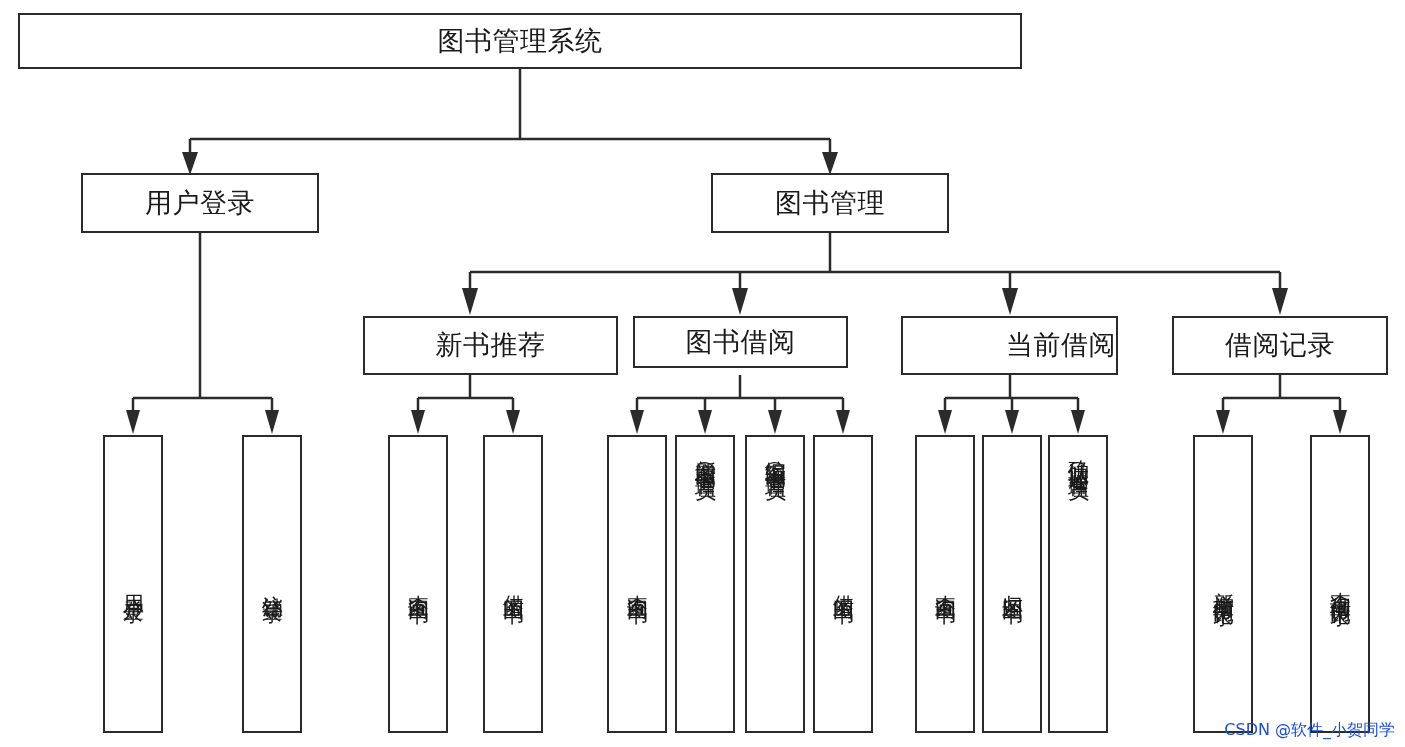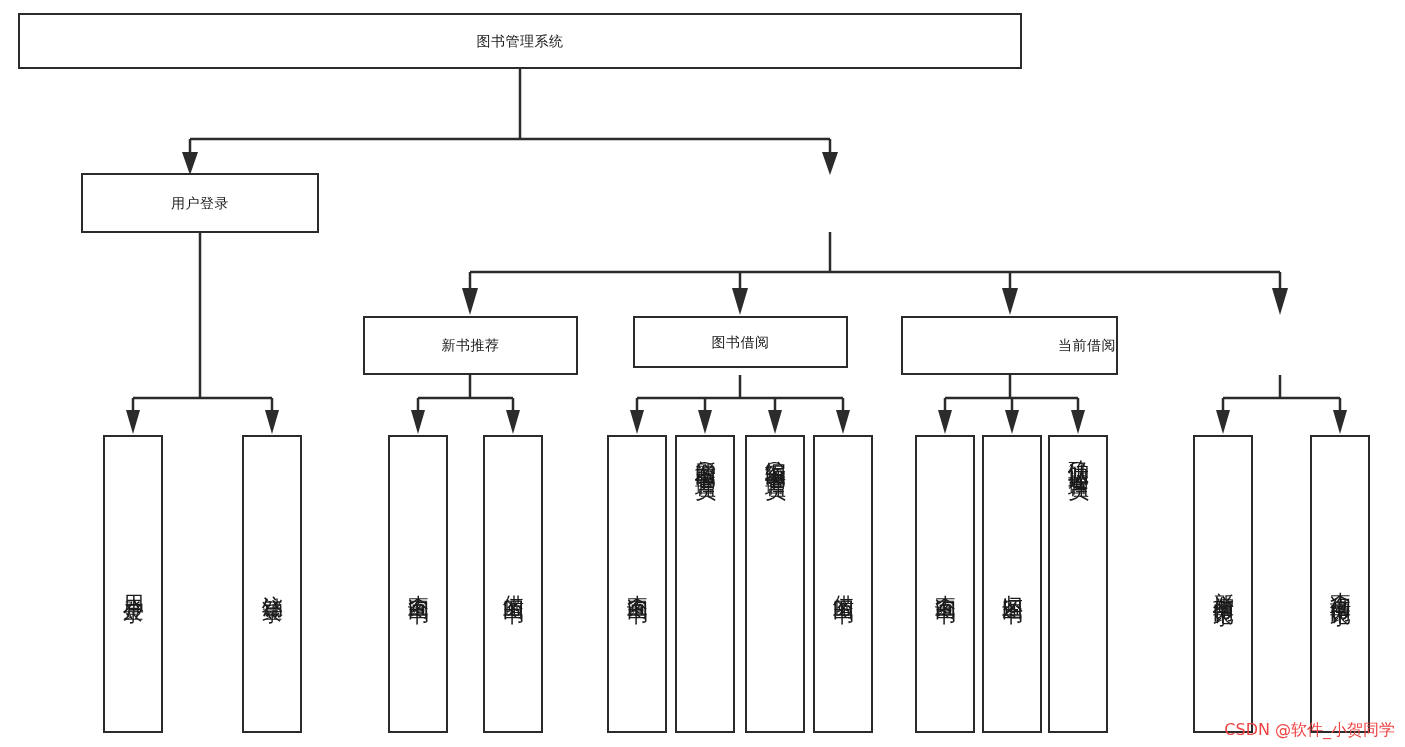--- a/index.html
+++ b/index.html
@@ -24,21 +24,21 @@
   .node-box {
     position: absolute;
     box-sizing: border-box;
     background: #ffffff;
     border: 2.5px solid #2b2b2b;
     display: flex;
     align-items: center;
     justify-content: center;
   }
   .node-label-h {
-    font-size: 14px;
+    font-size: 27px;
     color: #1a1a1a;
     line-height: 1.2;
     letter-spacing: 0.5px;
     white-space: nowrap;
   }
   .node-label-v {
     font-size: 21px;
     color: #1a1a1a;
     writing-mode: vertical-rl;
     text-orientation: upright;
@@ -69,21 +69,21 @@
     fill: none;
   }
   .arrow-head {
     fill: #2b2b2b;
   }
   #watermark {
     position: absolute;
     right: 10px;
     bottom: 6px;
     font-size: 16px;
-    color: #ef4444;
+    color: #1d4ed8;
     white-space: nowrap;
   }
 </style>
 </head>
 <body>
 
 <div id="diagram-root">
 
   <svg class="connectors" viewBox="0 0 1405 747">
 
@@ -148,33 +148,39 @@
   </svg>
 
   <div class="node-box" style="left:18px; top:13px; width:1004px; height:56px;">
     <span class="node-label-h">图书管理系统</span>
   </div>
 
   <div class="node-box" style="left:81px; top:173px; width:238px; height:60px;">
     <span class="node-label-h">用户登录</span>
   </div>
 
-
-  <div class="node-box" style="left:363px; top:316px; width:215px; height:59px;">
+  <div class="node-box" style="left:711px; top:173px; width:238px; height:60px;">
+    <span class="node-label-h">图书管理</span>
+  </div>
+
+  <div class="node-box" style="left:363px; top:316px; width:255px; height:59px;">
     <span class="node-label-h">新书推荐</span>
   </div>
 
   <div class="node-box" style="left:633px; top:316px; width:215px; height:52px;">
     <span class="node-label-h">图书借阅</span>
   </div>
 
   <div class="node-box" style="left:901px; top:316px; width:217px; height:59px;justify-content:flex-end;">
     <span class="node-label-h">当前借阅</span>
   </div>
 
+  <div class="node-box" style="left:1172px; top:316px; width:216px; height:59px;">
+    <span class="node-label-h">借阅记录</span>
+  </div>
 
   <div class="node-box leaf-box center-v" style="left:103px; top:435px; width:60px; height:298px;">
     <span class="node-label-v">用户登录</span>
   </div>
 
   <div class="node-box leaf-box center-v" style="left:242px; top:435px; width:60px; height:298px;">
     <span class="node-label-v">注销登录</span>
   </div>
 
   <div class="node-box leaf-box center-v" style="left:388px; top:435px; width:60px; height:298px;">

